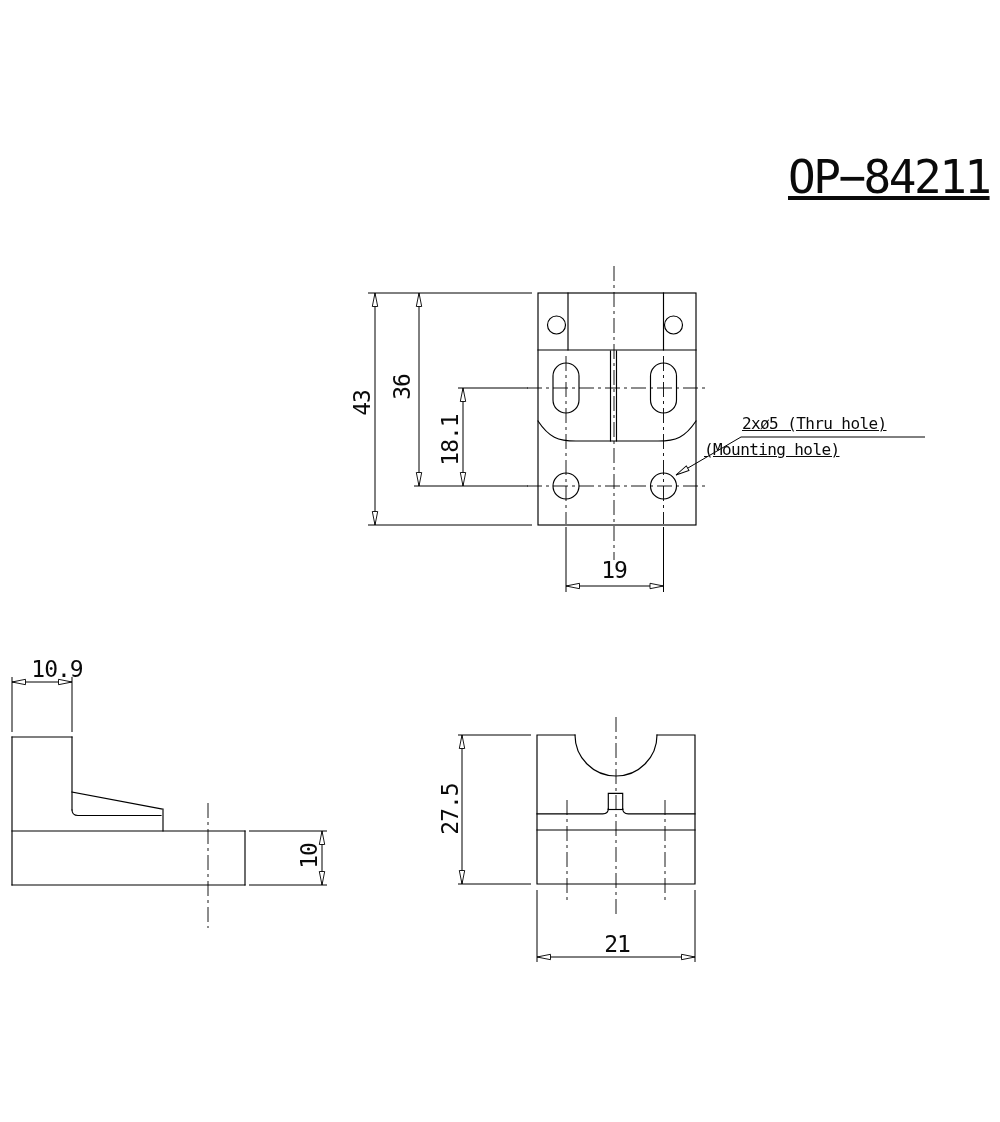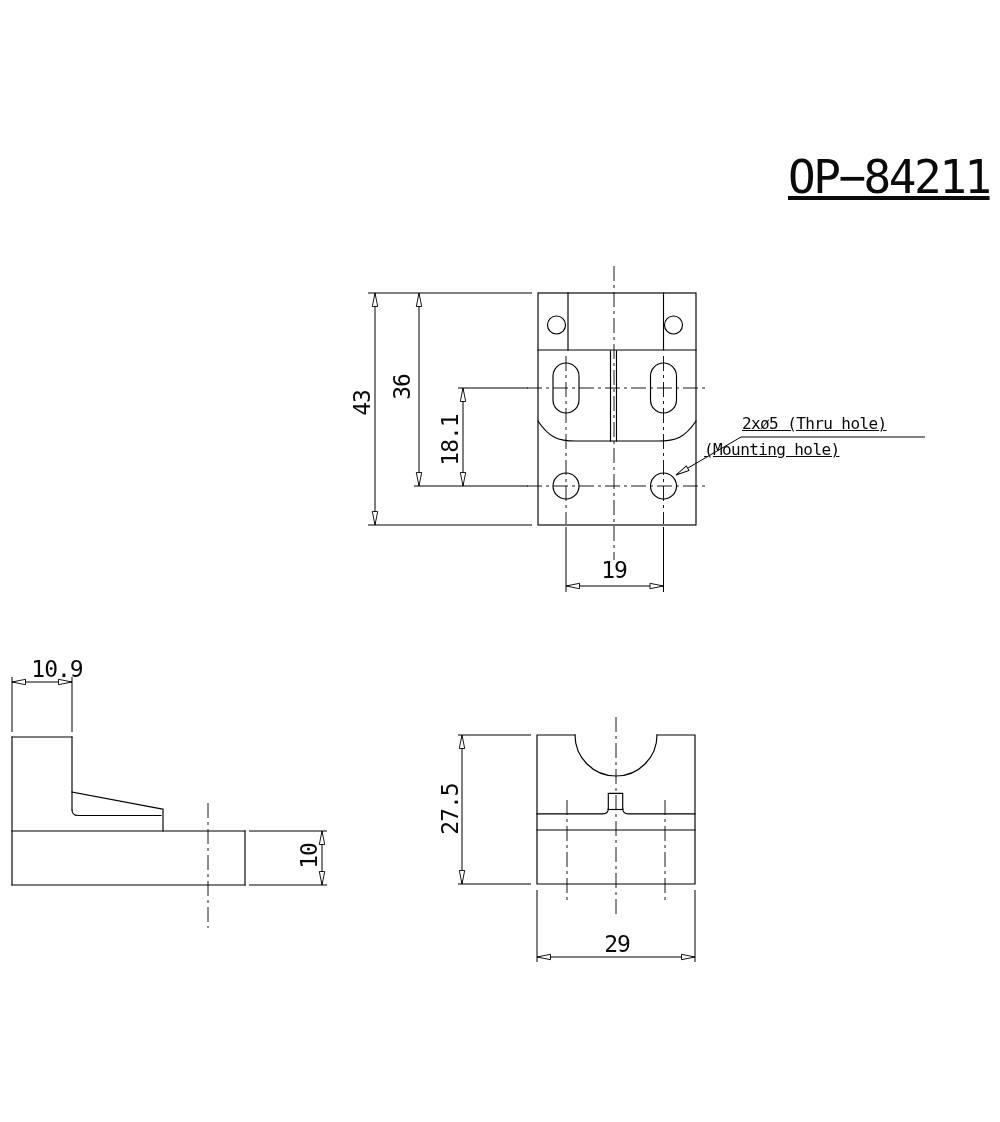--- a/index.html
+++ b/index.html
@@ -143,15 +143,15 @@
 
   <div class="txt dimtxt rot" style="left:362px;top:403px;">43</div>
   <div class="txt dimtxt rot" style="left:402px;top:387px;">36</div>
   <div class="txt dimtxt rot" style="left:450px;top:440px;">18.1</div>
   <div class="txt dimtxt hor" style="left:614px;top:570px;">19</div>
 
   <div class="txt dimtxt hor" style="left:41px;top:669px;margin-left:16px;">10.9</div>
   <div class="txt dimtxt rot" style="left:309px;top:856px;">10</div>
 
   <div class="txt dimtxt rot" style="left:450px;top:809px;">27.5</div>
-  <div class="txt dimtxt hor" style="left:617px;top:944px;">29</div>
+  <div class="txt dimtxt hor" style="left:617px;top:944px;">21</div>
 
 </div>
 
 </body></html>

